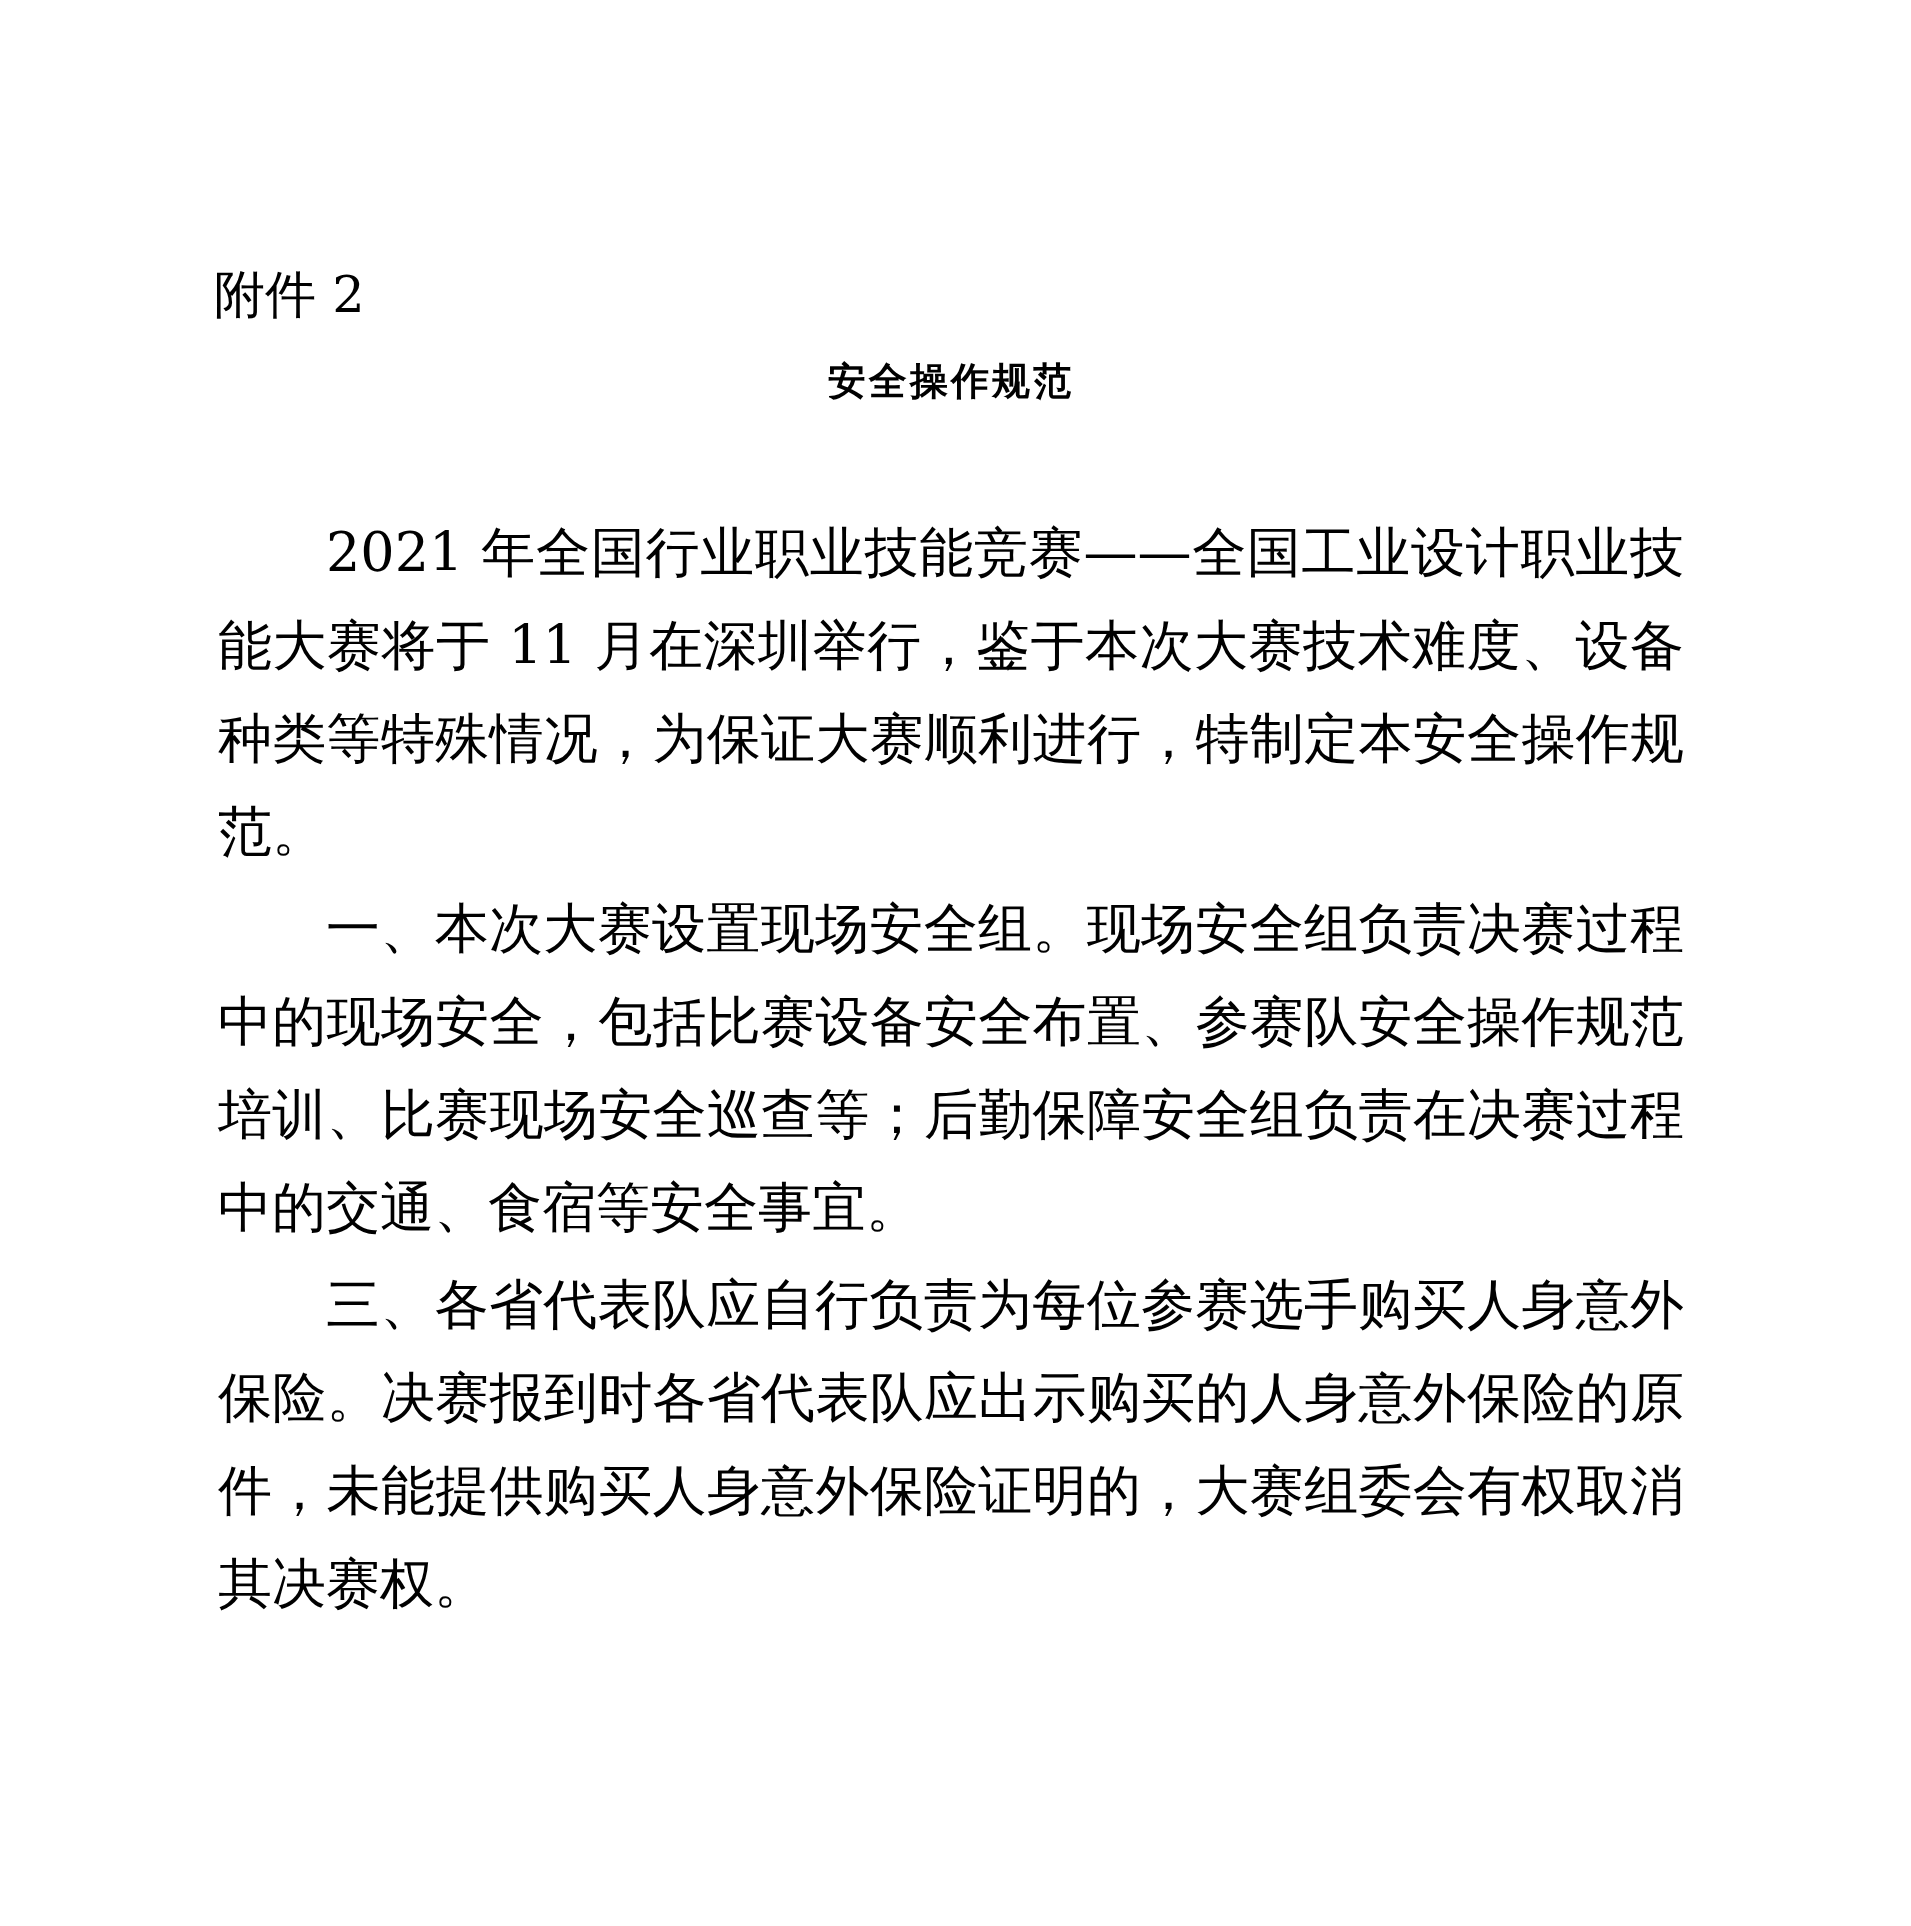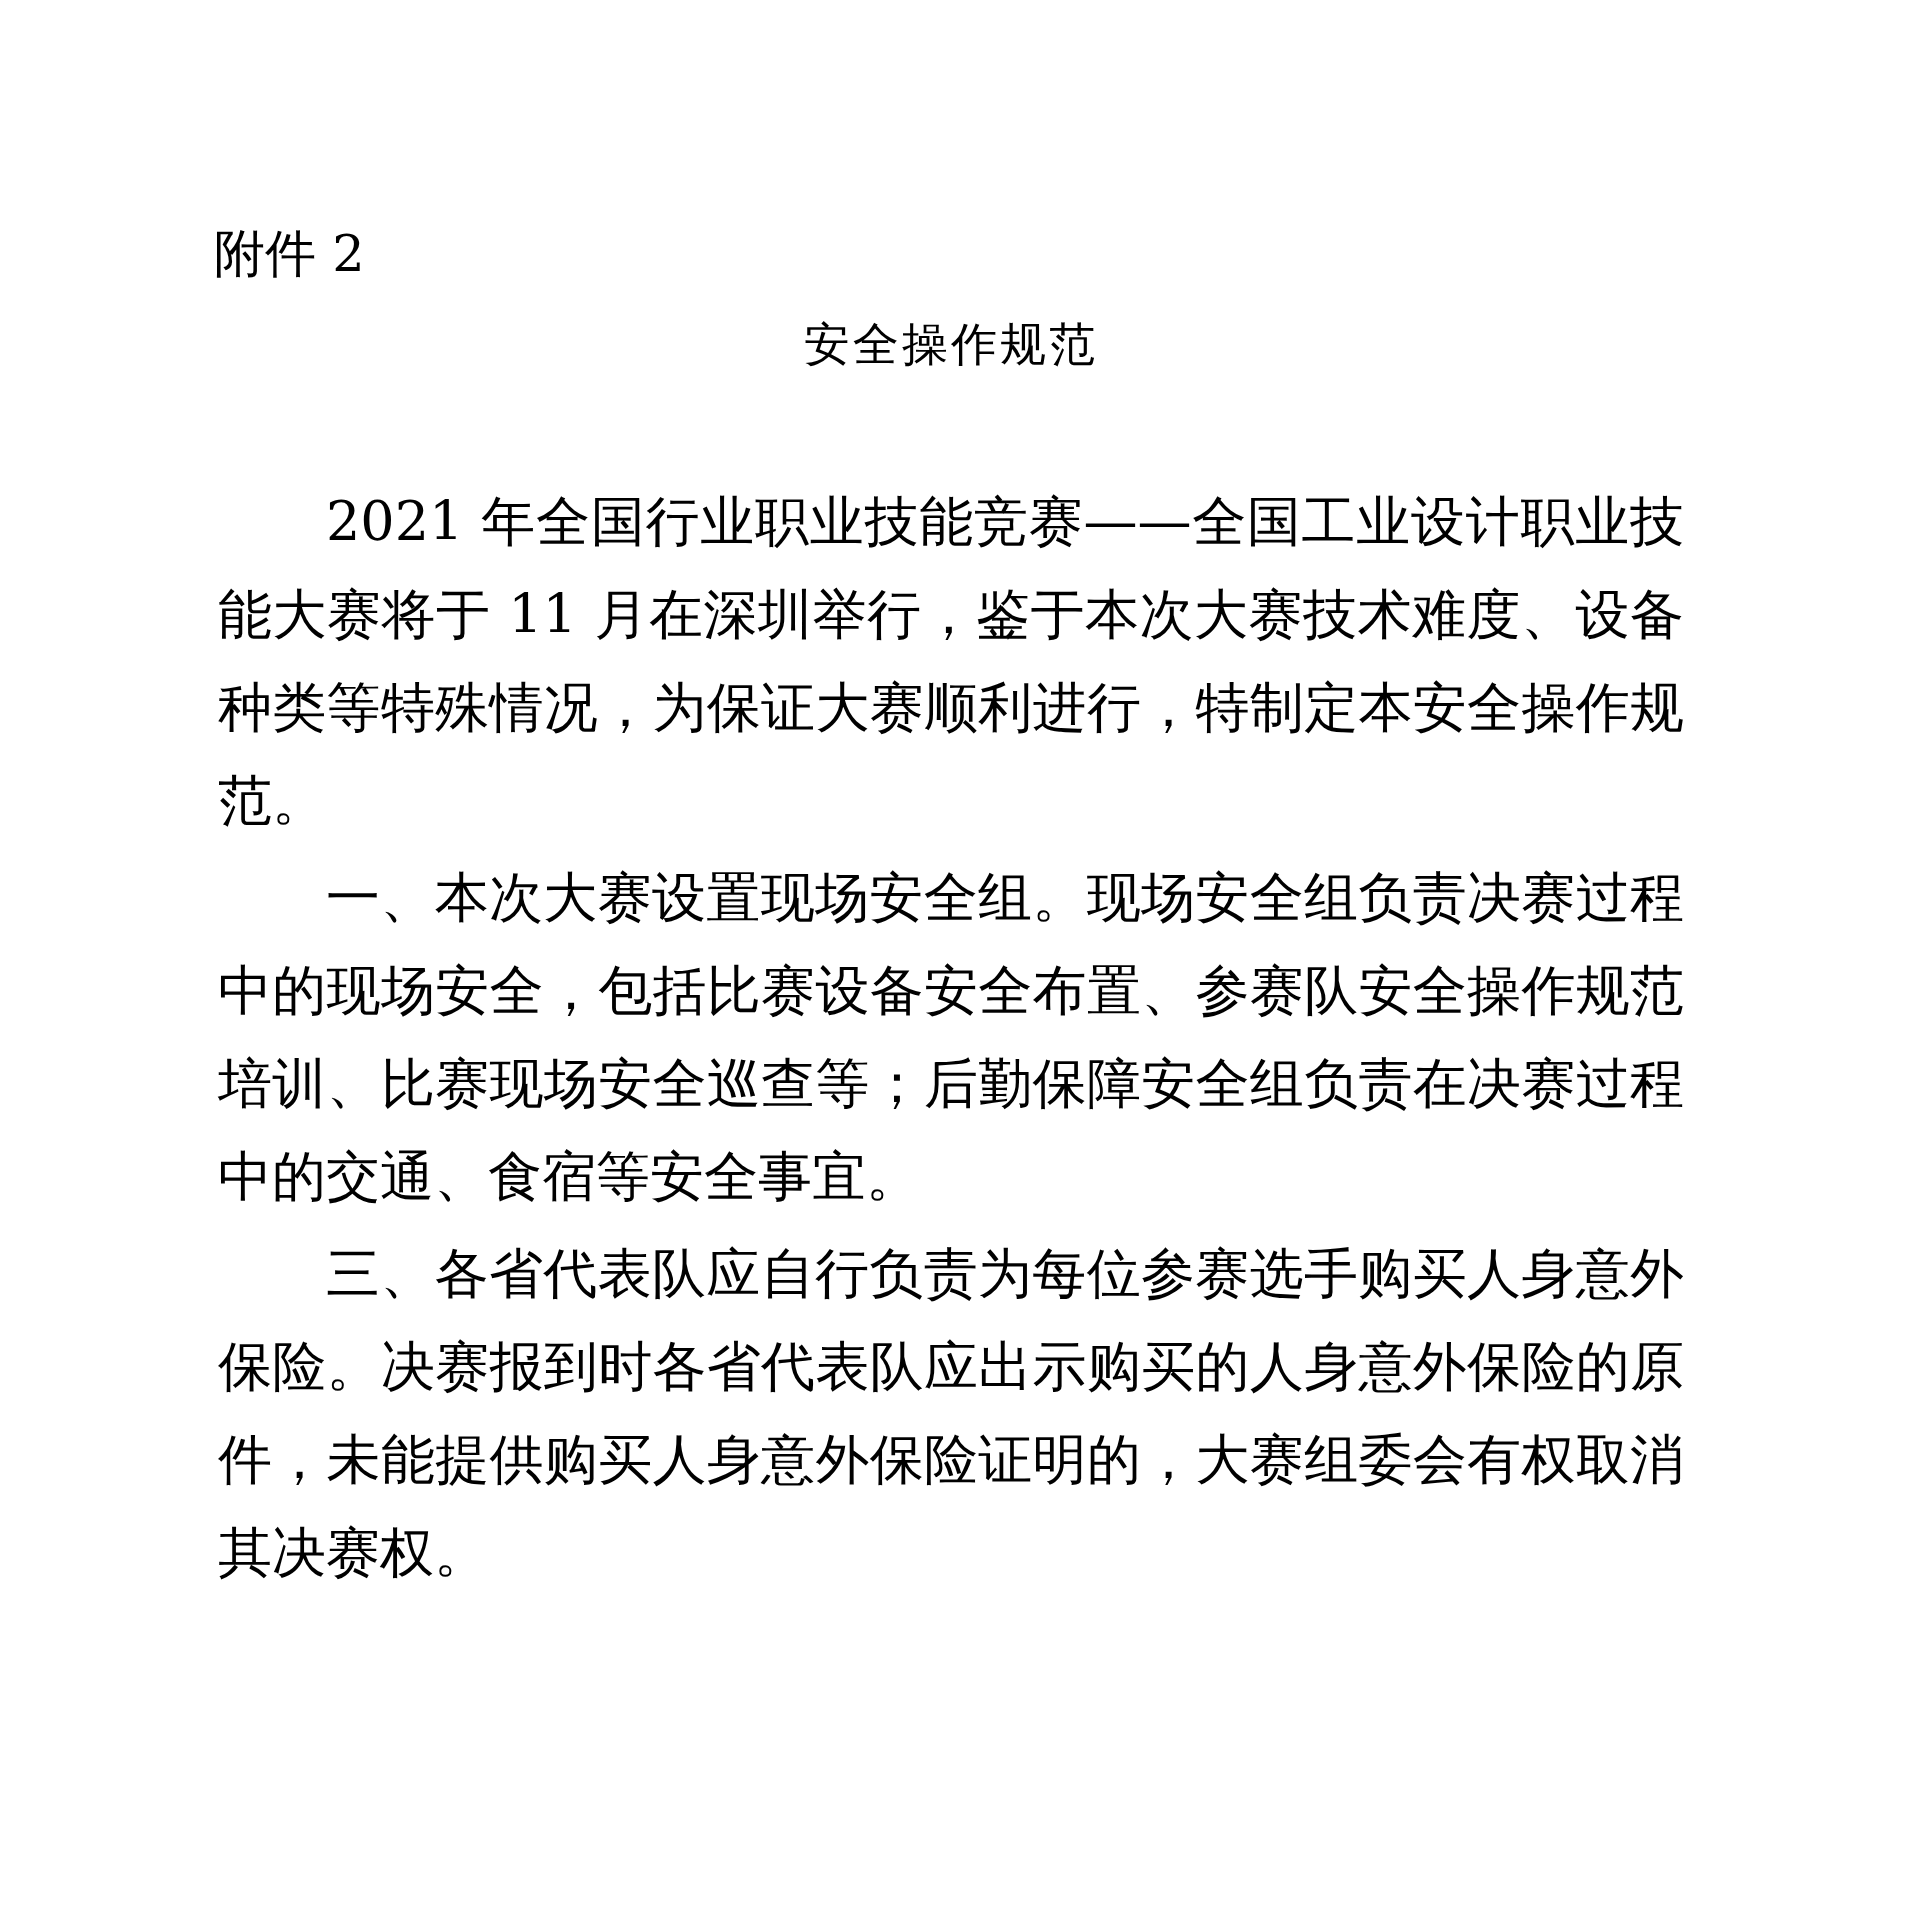--- a/index.html
+++ b/index.html
@@ -22,27 +22,28 @@
     box-sizing: border-box;
     background: #ffffff;
     padding: 222px 223px 169px 214px;
     overflow: hidden;
   }
   .attachment-label {
     font-size: 51px;
     line-height: 1.25;
     text-align: left;
     font-weight: 400;
+    margin-top: 41px;
   }
   .doc-title {
     margin-top: 30px;
     text-align: center;
-    font-size: 46px;
+    font-size: 38px;
     line-height: 1.25;
-    font-weight: 400;
+    font-weight: 700;
     letter-spacing: 3.1px;
   }
   .doc-body {
     margin-top: 102px;
   }
   .doc-body p {
     margin: 4px;
     padding: 0;
     font-size: 54px;
     line-height: 93px;

